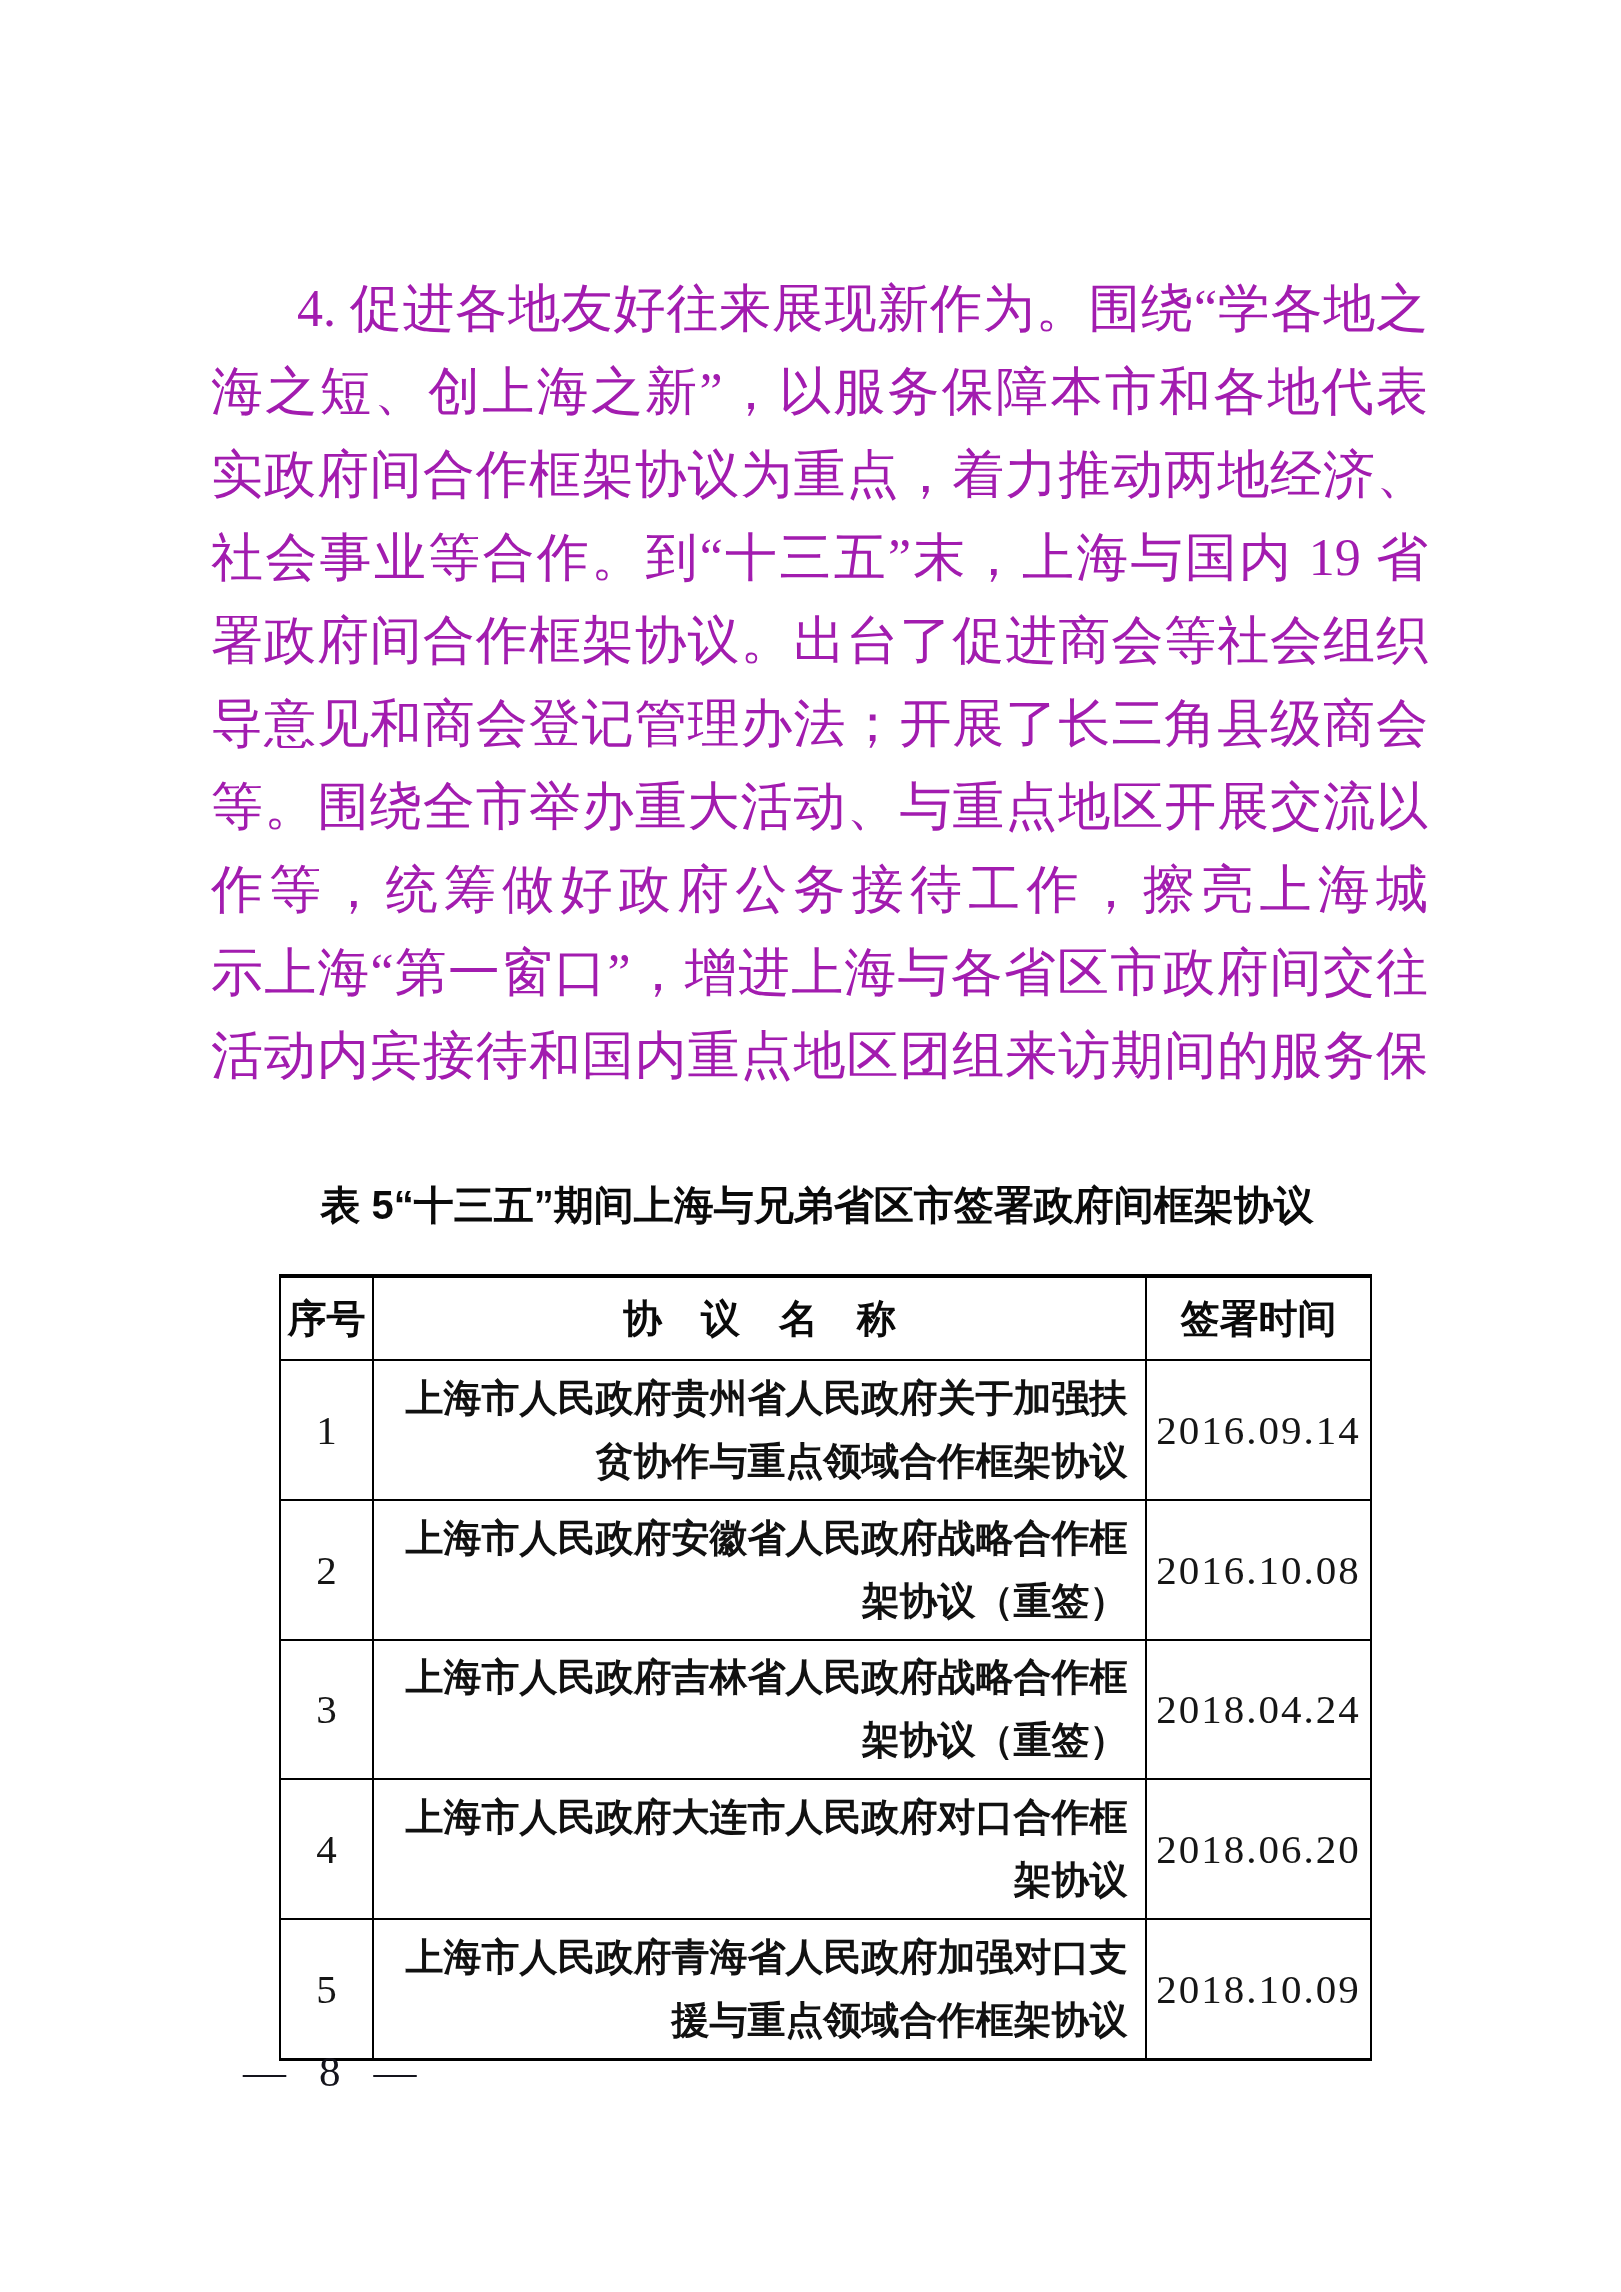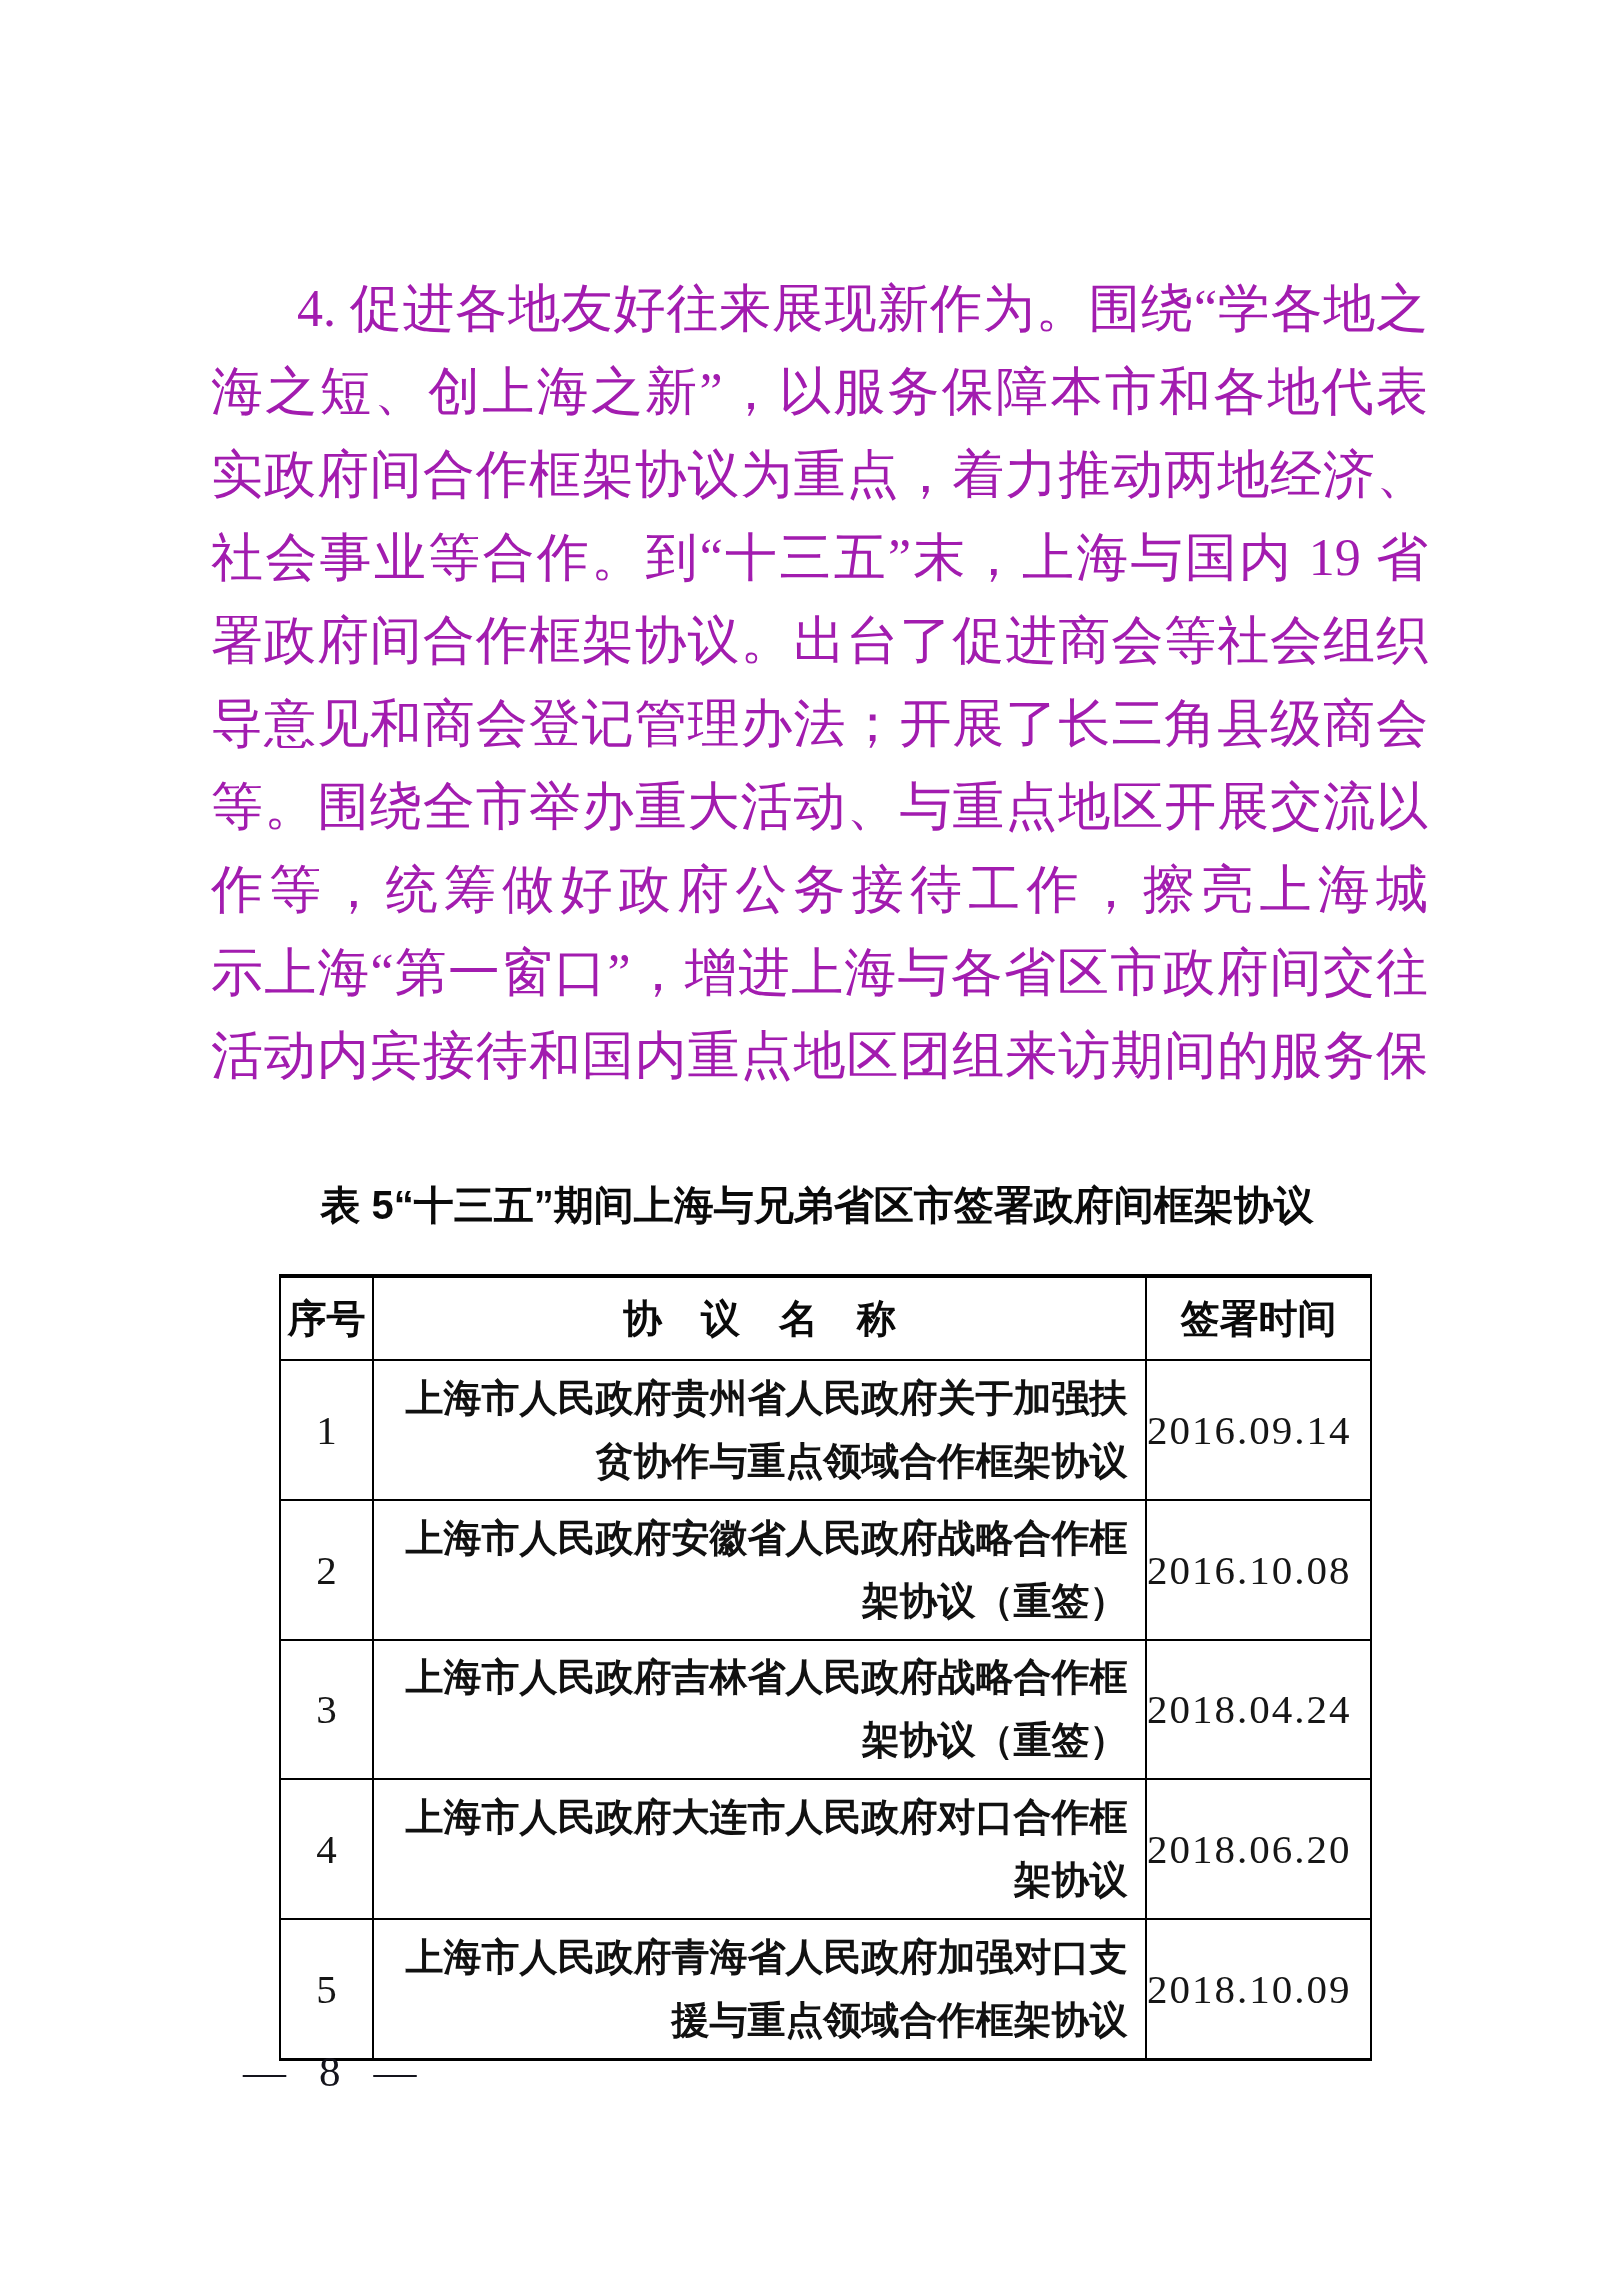--- a/index.html
+++ b/index.html
@@ -91,20 +91,21 @@
     line-height: 63px;
     padding: 5.9px 17.6px 5.9px 23.5px;
     vertical-align: middle;
     text-align: right;
     color: #111;
   }
   td.cell-date {
     font-family: "Liberation Serif", serif;
     font-size: 41px;
     letter-spacing: 2px;
+    text-align: center;
     vertical-align: middle;
     color: #161616;
     white-space: nowrap;
   }
 
   
   .footer {
     position: absolute;
     left: 243px;
     top: 2047px;

